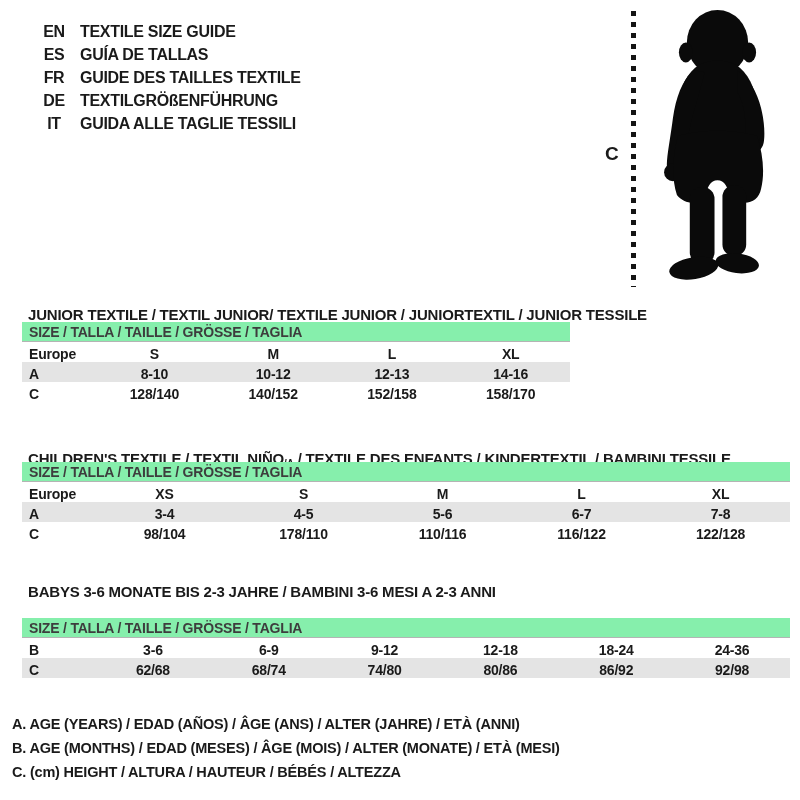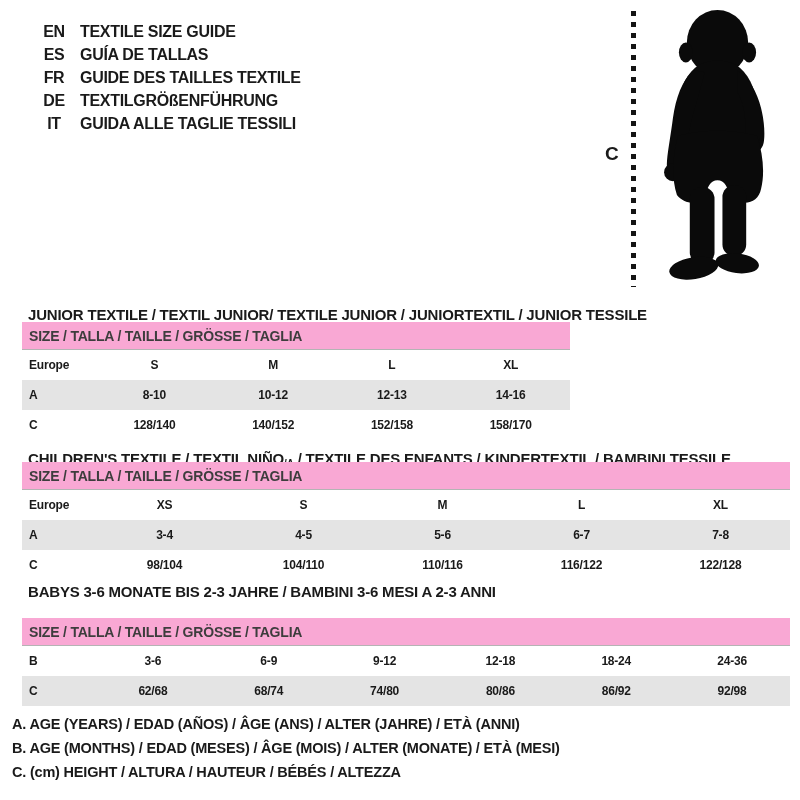--- a/index.html
+++ b/index.html
@@ -34,26 +34,26 @@
   
   .section-title {
     position: absolute; left: 28px;
     font-size: 15px; font-weight: 700; letter-spacing: -0.2px;
     line-height: 22px; white-space: nowrap; margin-top: 20px;
   }
   .section-title sub { font-size: 10px; vertical-align: -3px; }
 
   .size-table { position: absolute; left: 22px; }
   .tband {
-    height: 28px; background: #f9a8d4; color: #3d3d3d;
+    height: 20px; background: #86efac; color: #3d3d3d;
     font-size: 14px; font-weight: 700; letter-spacing: -0.2px;
     display: flex; align-items: center; padding-left: 7px;
     border-bottom: 1px solid #b4b4b4;
   }
-  .trow { display: flex; height: 30px; align-items: center; font-size: 12px; font-weight: 700; }
+  .trow { display: flex; height: 20px; align-items: flex-end; font-size: 14px; font-weight: 700; }
   .trow.shaded { background: #e4e4e4; }
   .tlabel { width: 73px; padding-left: 7px; text-align: left; letter-spacing: -0.2px; }
   .tcell { flex: 1; text-align: center; letter-spacing: -0.2px; }
 
   
   .footnotes { position: absolute; left: 12px; top: 712px; }
   .footnote { font-size: 14.5px; font-weight: 700; letter-spacing: -0.2px; line-height: 24px; white-space: nowrap; }
 
   
   #table-junior   { top: 322px; width: 548px; }
@@ -169,21 +169,21 @@
           <div class="tlabel">A</div>
           <div class="tcell">3-4</div>
           <div class="tcell">4-5</div>
           <div class="tcell">5-6</div>
           <div class="tcell">6-7</div>
           <div class="tcell">7-8</div>
         </div>
         <div class="trow">
           <div class="tlabel">C</div>
           <div class="tcell">98/104</div>
-          <div class="tcell">104/110</div>
+          <div class="tcell">178/110</div>
           <div class="tcell">110/116</div>
           <div class="tcell">116/122</div>
           <div class="tcell">122/128</div>
         </div>
       </div>
   </div>
 
   <div class="section-title" id="title-babies">
     <div>BABYS 3-6 MONATE BIS 2-3 JAHRE / BAMBINI 3-6 MESI A 2-3 ANNI</div>
   </div>

